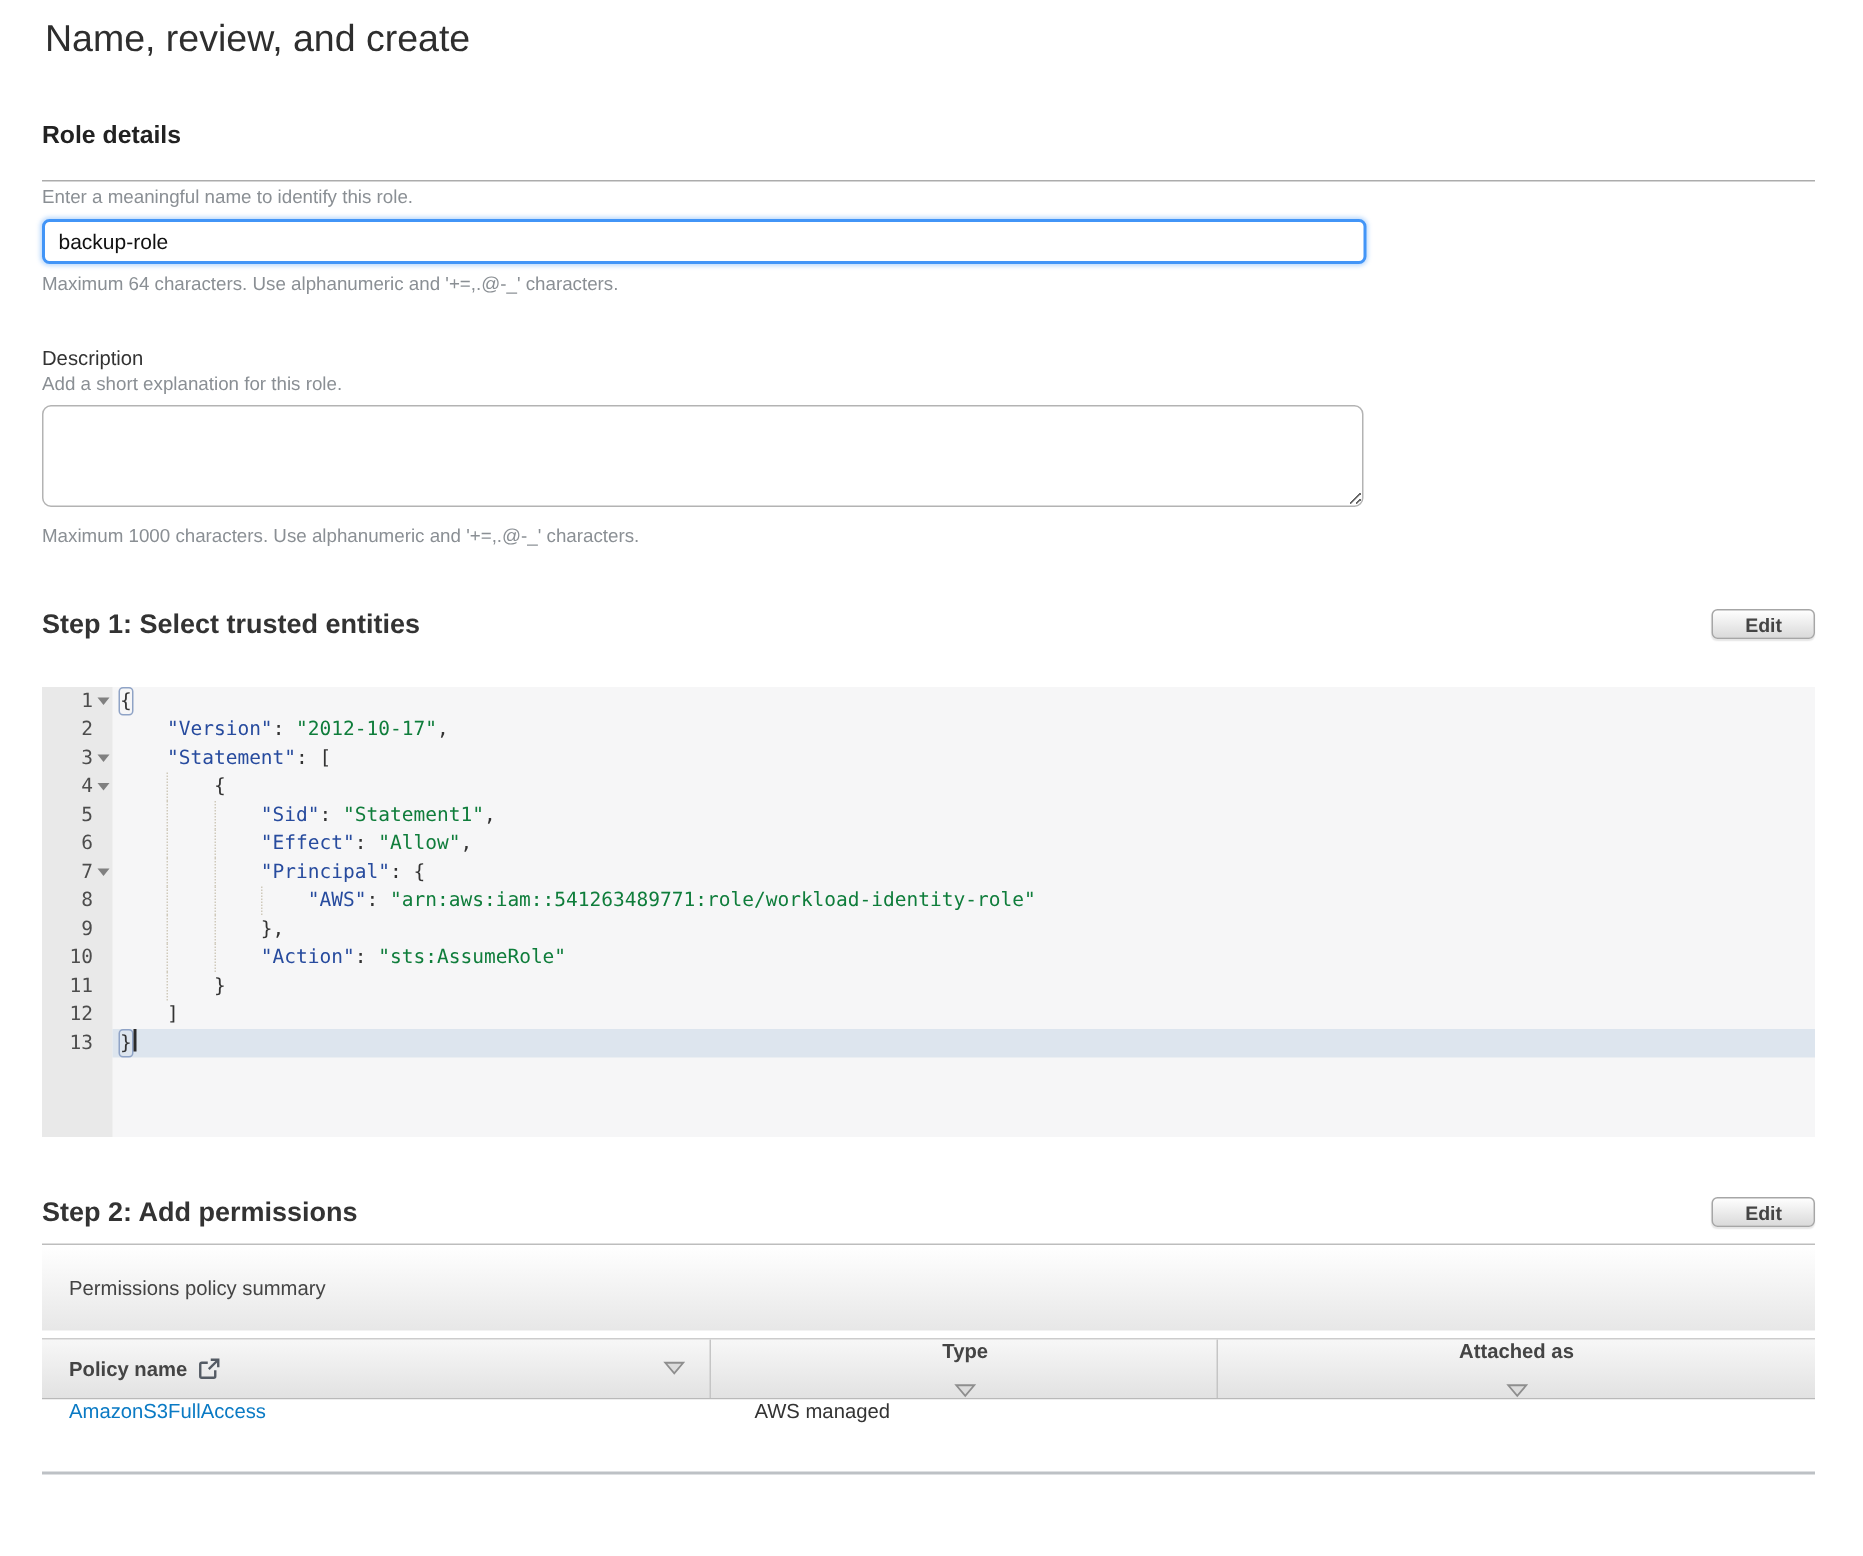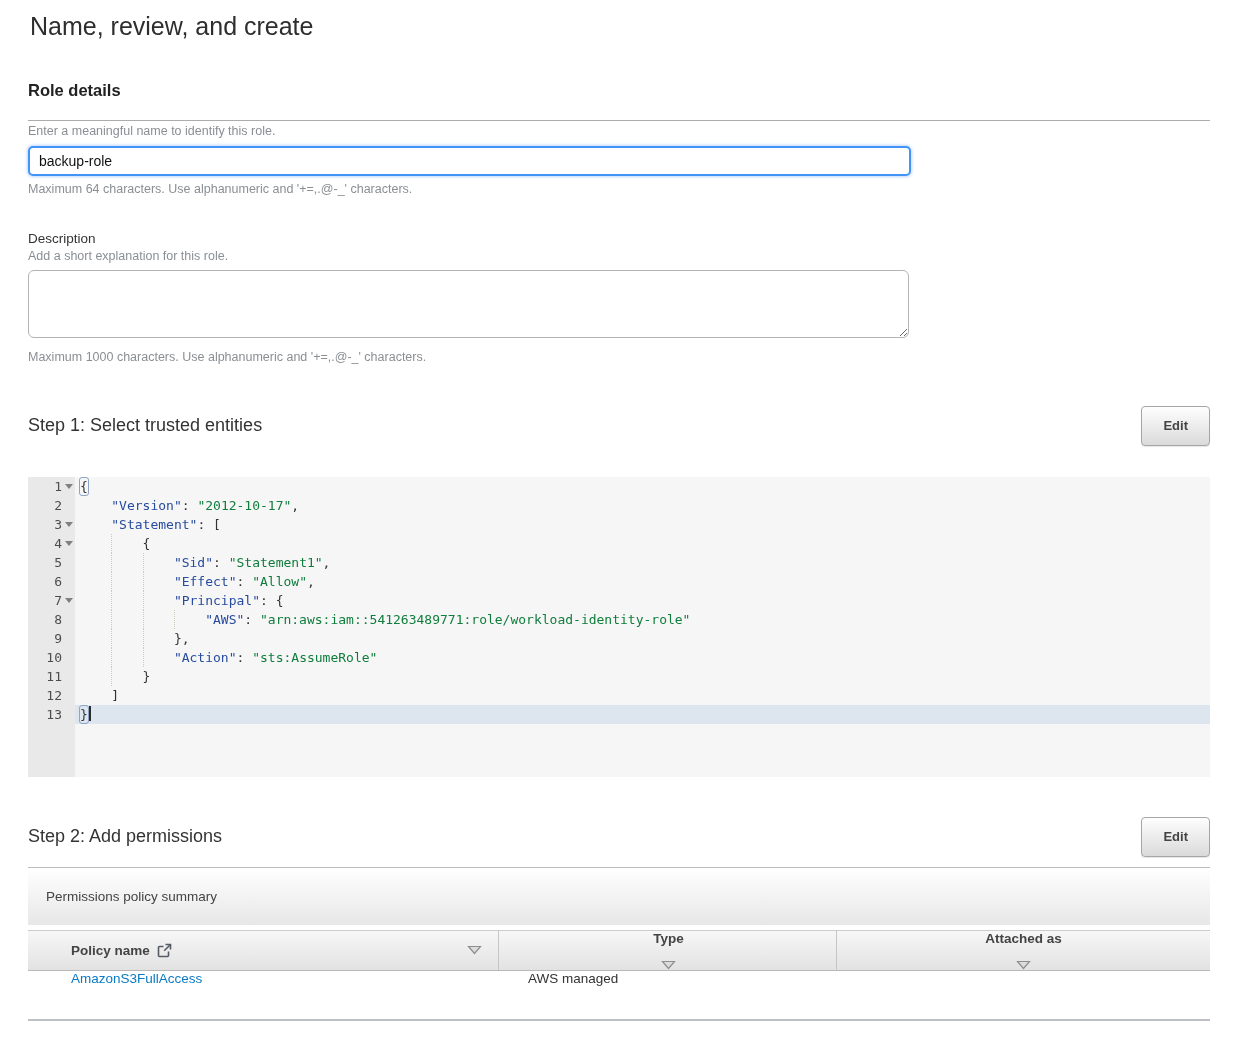--- a/index.html
+++ b/index.html
@@ -29,23 +29,23 @@
   textarea.role-desc{
     display:block;margin-top:7px;width:867px;height:54px;padding:6px;
     border:1px solid #b3b3b3;border-radius:6px;resize:both;outline:none;
     font-family:"Liberation Sans",sans-serif;font-size:13px;color:#111;
   }
   .constraint.desc{margin-top:12px;}
 
   .step-row{display:flex;justify-content:space-between;align-items:center;}
   .step-row.one{margin-top:42px;}
   .step-row.two{margin-top:40px;}
-  .step-heading{margin:0;font-size:18px;font-weight:400;color:#333;}
+  .step-heading{margin:0;font-size:18px;font-weight:700;color:#333;}
   .btn-edit{
-    height:40px;min-width:67px;padding:0 21px;cursor:pointer;
+    height:20px;min-width:67px;padding:0 21px;cursor:pointer;
     border:1px solid #a6a6a6;border-radius:4px;
     background:linear-gradient(#fefefe,#dadada);
     box-shadow:0 1px 1px rgba(0,0,0,.1);
     font-family:"Liberation Sans",sans-serif;font-size:13px;font-weight:700;color:#444;
   }
 
   
   .editor{
     position:relative;margin-top:31px;height:300px;background:#f6f6f7;overflow:hidden;
     font-family:"DejaVu Sans Mono",monospace;font-size:13px;line-height:19px;color:#333;
@@ -68,21 +68,21 @@
 
   
   .summary-band{height:57px;display:flex;align-items:center;padding-left:18px;
     background:linear-gradient(#ffffff,#e7e7e7);font-size:13.5px;color:#444;}
   .tbl-header{margin-top:5px;height:41px;box-sizing:border-box;display:flex;align-items:stretch;
     border-top:1px solid #cccccc;border-bottom:1px solid #b9b9b9;
     background:linear-gradient(#f7f7f7,#e2e2e2);}
   .th{display:flex;align-items:center;justify-content:space-between;box-sizing:border-box;
     padding:0 16px 0 18px;font-size:13.5px;font-weight:700;color:#444;}
   .th .hlab{display:flex;align-items:center;gap:7px;}
-  .c1{width:445px;margin-left:25px;}
+  .c1{width:445px;}
   .c2{width:338px;}
   .c3{flex:1;padding-left:16px;}
   .th.c2,.th.c3{border-left:1px solid #c5c5c5;flex-direction:column;}
   .tbl-row{height:48px;display:flex;align-items:flex-start;background:#fff;border-bottom:2px solid #bdc1c5;gap:12px;}
   .td{box-sizing:border-box;padding-left:18px;font-size:13.5px;color:#333;}
   a.policy-link{color:#0a7ac4;text-decoration:none;cursor:pointer;}
   .sort-icon,.extlink-icon{flex:0 0 auto;display:block;}
 </style>
 </head>
 <body>

